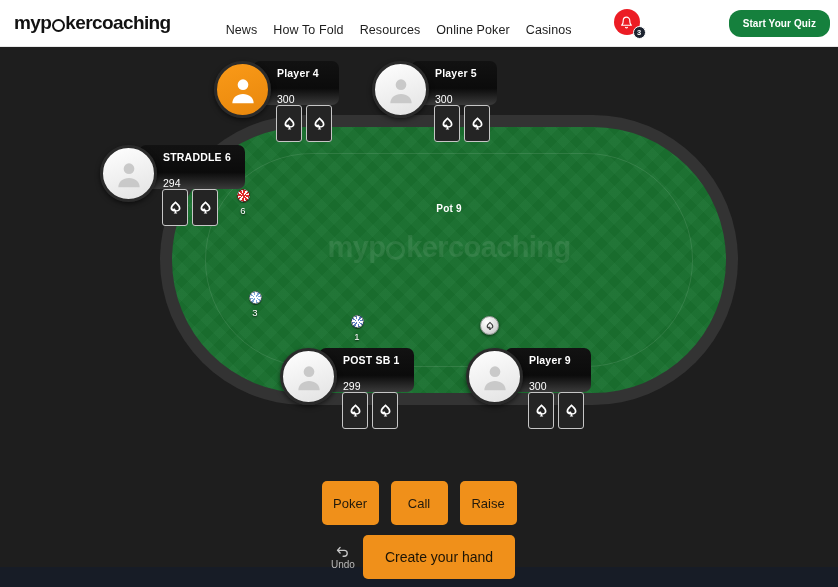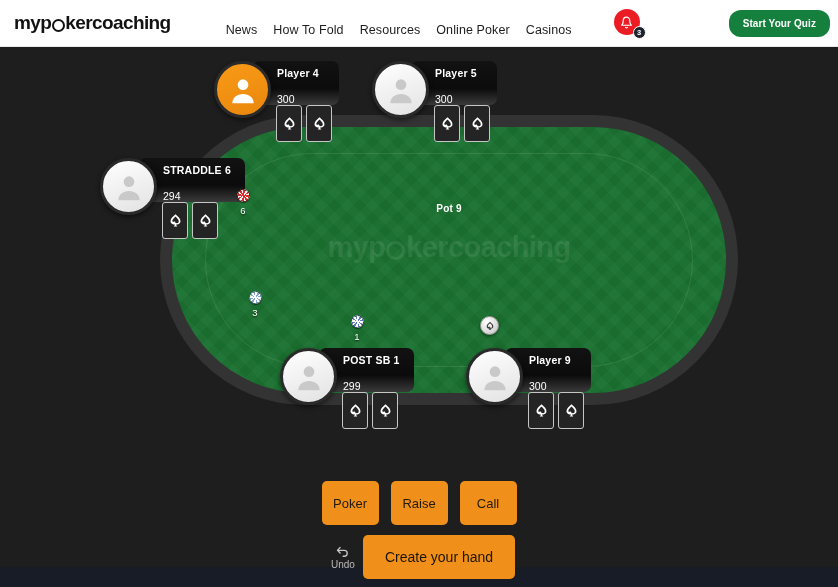--- a/index.html
+++ b/index.html
@@ -290,21 +290,21 @@
             </svg>
           </div>
         <div class="card">
             <svg viewBox="0 0 24 24">
               <path fill="#ffffff" d="M12 2C8 6 4 8.5 4 13a5.5 5.5 0 0 0 7 5.3c-.3 1.4-1 2.4-2 3.1h6c-1-.7-1.7-1.7-2-3.1A5.5 5.5 0 0 0 20 13c0-4.5-4-7-8-11zm0 3.6c2.8 2.9 5.2 4.9 5.2 7.4a3.1 3.1 0 0 1-6.2.3 3.1 3.1 0 0 1-4.2-.3c0-2.5 2.4-4.5 5.2-7.4z"></path>
             </svg>
           </div>
       </div>
     </div>
 
-    <div class="seat" style="left:100px; top:111px;">
+    <div class="seat" style="left:100px; top:98px;">
       <div class="seat-row">
         <div class="avatar">
           <svg viewBox="0 0 24 24">
               <g class="glyph-body">
                 <circle cx="12" cy="8" r="4"></circle>
                 <path d="M4 22c0-4.4 3.6-7 8-7s8 2.6 8 7z"></path>
               </g>
             </svg>
         </div>
         <div class="info">
@@ -399,22 +399,22 @@
     </div>
 
     <div class="dealer-btn" style="left:480px; top:269px;">
       <svg viewBox="0 0 24 24">
           <path fill="#3a3a3a" d="M12 2C8 6 4 8.5 4 13a5.5 5.5 0 0 0 7 5.3c-.3 1.4-1 2.4-2 3.1h6c-1-.7-1.7-1.7-2-3.1A5.5 5.5 0 0 0 20 13c0-4.5-4-7-8-11zm0 3.6c2.8 2.9 5.2 4.9 5.2 7.4a3.1 3.1 0 0 1-6.2.3 3.1 3.1 0 0 1-4.2-.3c0-2.5 2.4-4.5 5.2-7.4z"></path>
         </svg>
     </div>
 
     <div class="actions">
       <button class="act-btn">Poker</button>
+      <button class="act-btn">Call</button>
       <button class="act-btn">Raise</button>
-      <button class="act-btn">Call</button>
     </div>
 
     <div class="bottom-bar">
       <div class="undo">
         <svg viewBox="0 0 24 22" fill="none" stroke="#c8c8c8" stroke-width="2.2" stroke-linecap="round" stroke-linejoin="round">
           <path d="M4 9h11a5 5 0 0 1 0 10h-2"></path>
           <polyline points="8,4 3.5,9 8,13.5"></polyline>
         </svg>
         <div class="undo-label">Undo</div>
       </div>

